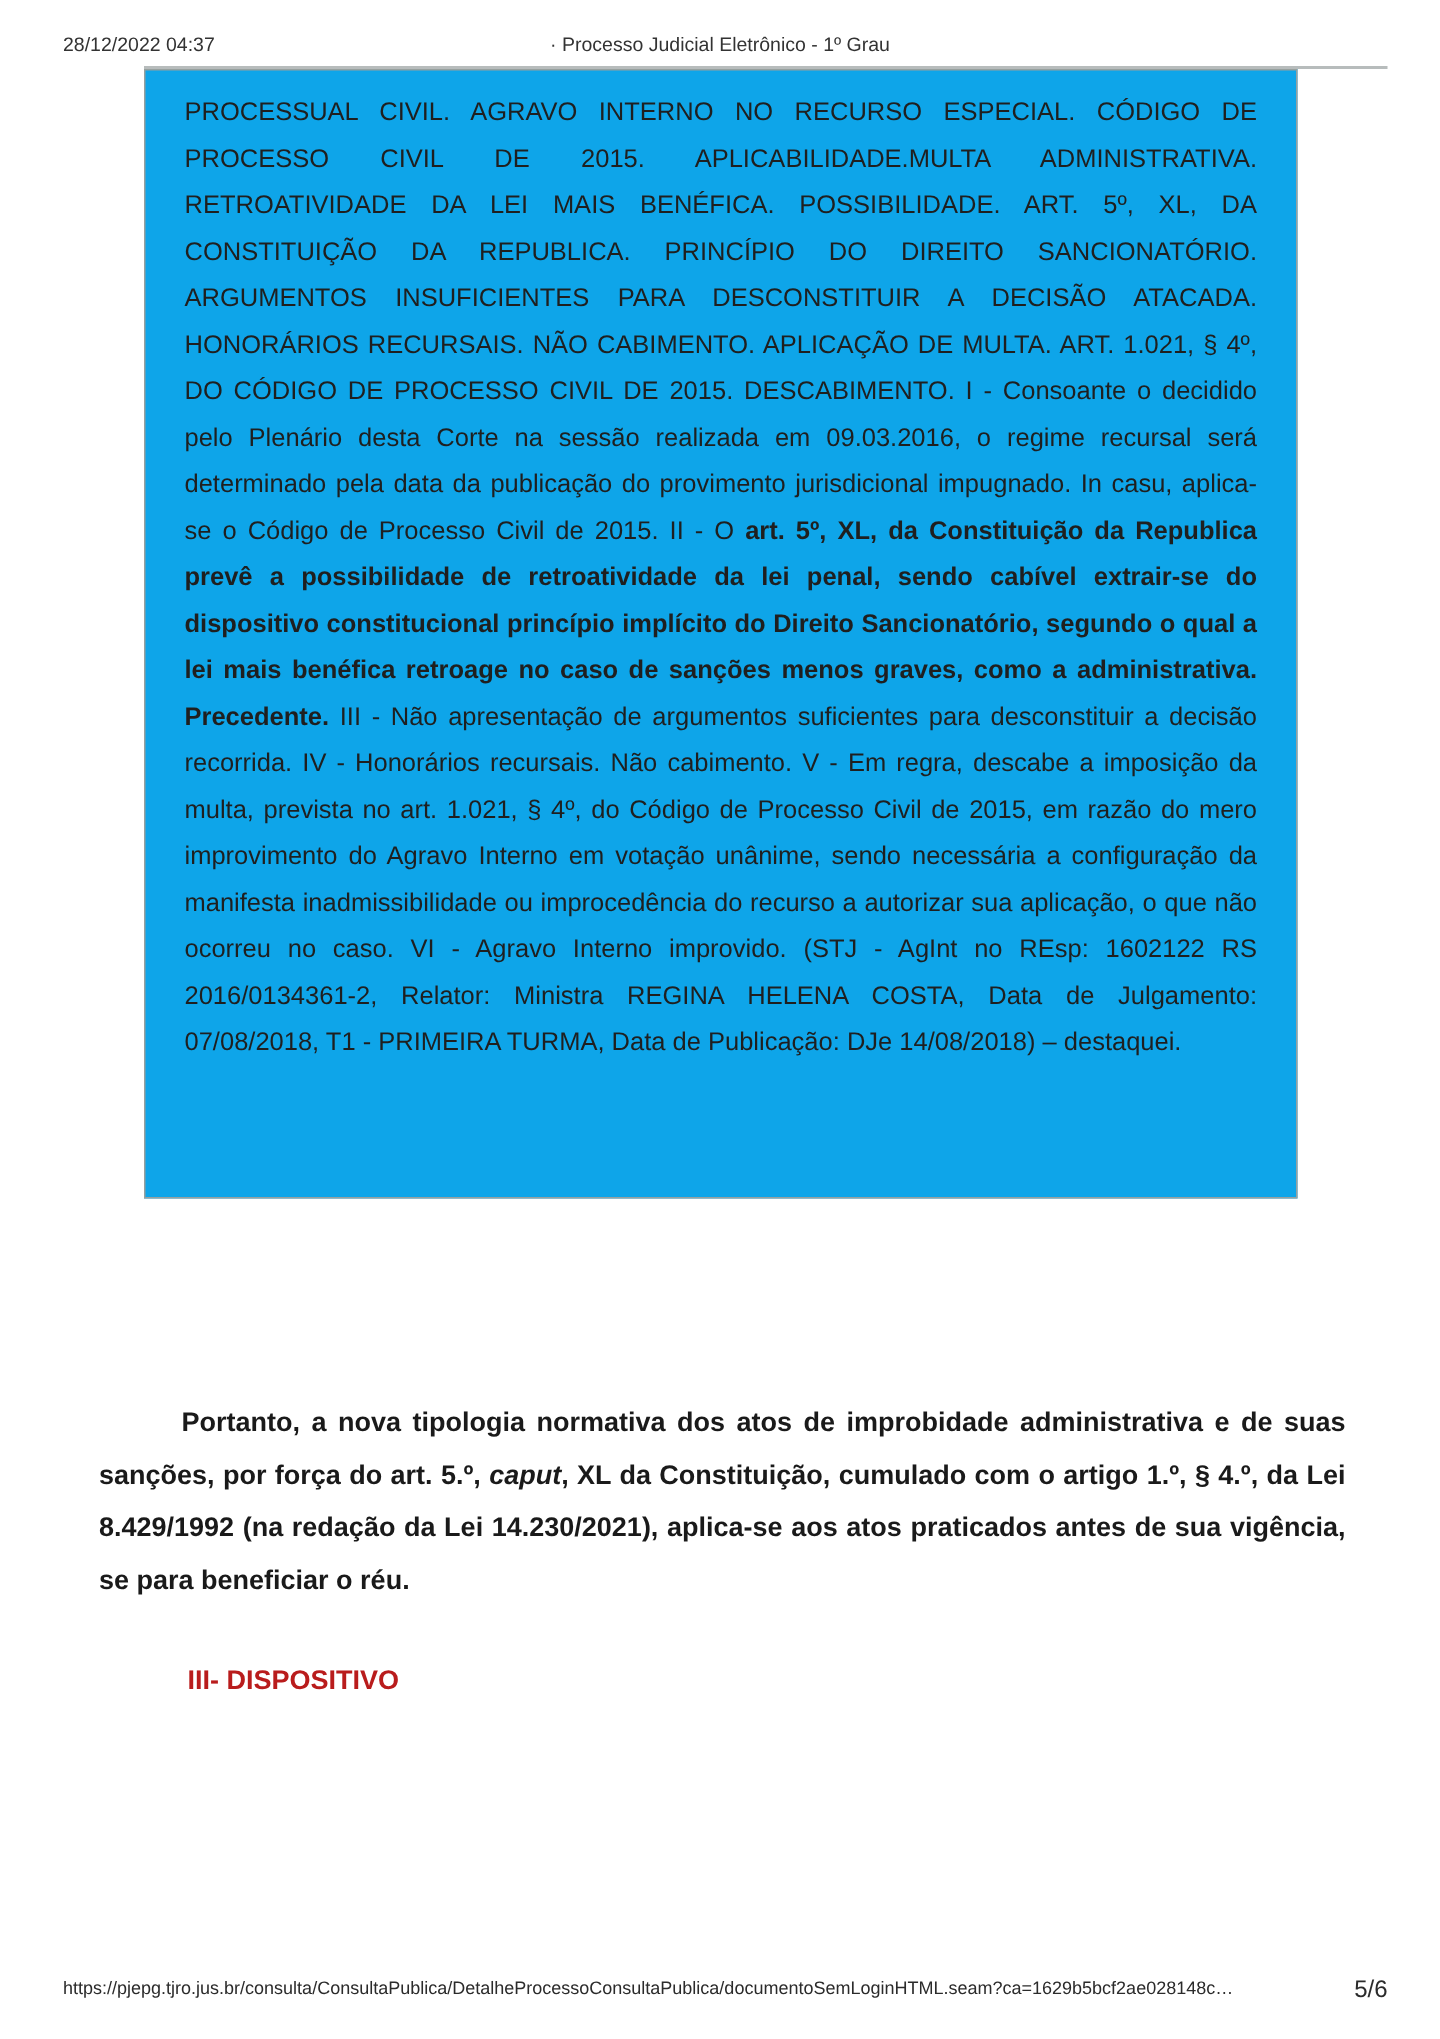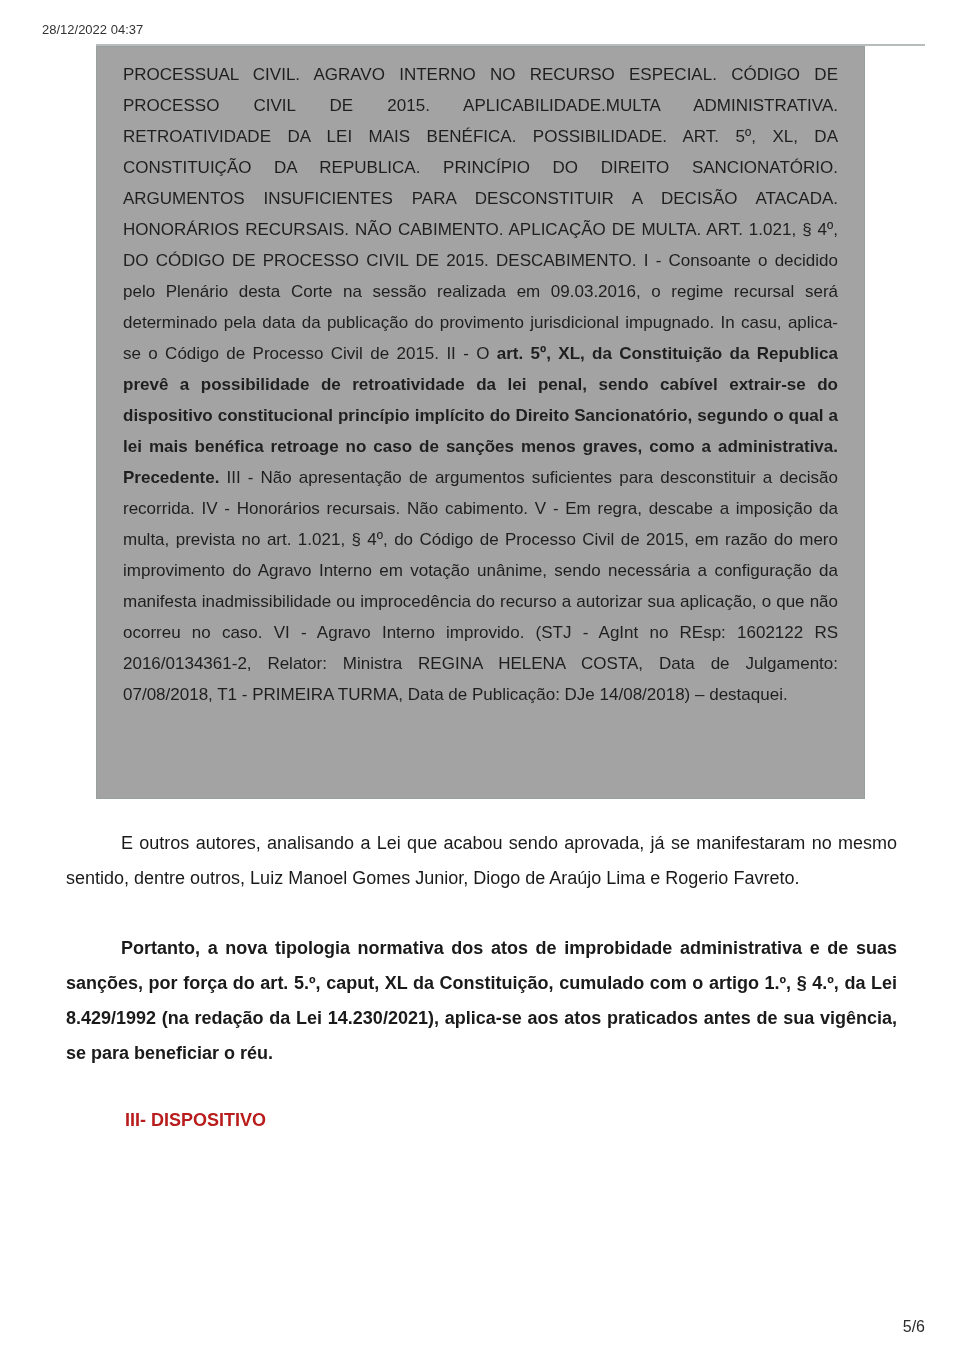--- a/index.html
+++ b/index.html
@@ -44,21 +44,21 @@
   }
   
   .quote-box {
     position: absolute;
     left: 96px;
     top: 46px;
     width: 769px;
     height: 753px;
     box-sizing: border-box;
     border: 1px solid #97a09e;
-    background: #a3a3a3;
+    background: #0ea5e9;
     padding: 12px 26px;
     overflow: hidden;
   }
   .quote-box p {
     margin: 0;
     font-size: 17px;
     line-height: 31px;
     text-align: justify;
     color: #1f1f1f;
   }
@@ -98,37 +98,38 @@
   }
   .footer-page {
     position: absolute;
     right: 35px;
     top: 1318px;
     font-size: 16px;
     color: #2b2b2b;
   }
   
   .b { font-weight: bold; }
-  .i { }
+  .i { font-style: italic; }
 </style>
 </head>
 <body>
 
 <div class="page">
 
   <div class="header-datetime">28/12/2022 04:37</div>
+  <div class="header-title">· Processo Judicial Eletrônico - 1º Grau</div>
   <div class="header-rule"></div>
 
   <div class="quote-box">
     <p><span>PROCESSUAL CIVIL. AGRAVO INTERNO NO RECURSO ESPECIAL. CÓDIGO DE PROCESSO CIVIL DE 2015. APLICABILIDADE.MULTA ADMINISTRATIVA. RETROATIVIDADE DA LEI MAIS BENÉFICA. POSSIBILIDADE. ART. 5º, XL, DA CONSTITUIÇÃO DA REPUBLICA. PRINCÍPIO DO DIREITO SANCIONATÓRIO. ARGUMENTOS INSUFICIENTES PARA DESCONSTITUIR A DECISÃO ATACADA. HONORÁRIOS RECURSAIS. NÃO CABIMENTO. APLICAÇÃO DE MULTA. ART. 1.021, § 4º, DO CÓDIGO DE PROCESSO CIVIL DE 2015. DESCABIMENTO. I - Consoante o decidido pelo Plenário desta Corte na sessão realizada em 09.03.2016, o regime recursal será determinado pela data da publicação do provimento jurisdicional impugnado. In casu, aplica-se o Código de Processo Civil de 2015. II - O </span><span class="b">art. 5º, XL, da Constituição da Republica prevê a possibilidade de retroatividade da lei penal, sendo cabível extrair-se do dispositivo constitucional princípio implícito do Direito Sancionatório, segundo o qual a lei mais benéfica retroage no caso de sanções menos graves, como a administrativa. Precedente.</span><span> III - Não apresentação de argumentos suficientes para desconstituir a decisão recorrida. IV - Honorários recursais. Não cabimento. V - Em regra, descabe a imposição da multa, prevista no art. 1.021, § 4º, do Código de Processo Civil de 2015, em razão do mero improvimento do Agravo Interno em votação unânime, sendo necessária a configuração da manifesta inadmissibilidade ou improcedência do recurso a autorizar sua aplicação, o que não ocorreu no caso. VI - Agravo Interno improvido. (STJ - AgInt no REsp: 1602122 RS 2016/0134361-2, Relator: Ministra REGINA HELENA COSTA, Data de Julgamento: 07/08/2018, T1 - PRIMEIRA TURMA, Data de Publicação: DJe 14/08/2018) – destaquei.</span></p>
   </div>
 
-  <p class="body-par p-authors"><span>E outros autores, analisando a Lei que acabou sendo aprovada, já se manifestaram no mesmo sentido, dentre outros, Luiz Manoel Gomes Junior, Diogo de Araújo Lima e Rogerio Favreto.</span></p>
 
   <p class="body-par p-portanto"><span class="b">Portanto, a nova tipologia normativa dos atos de improbidade administrativa e de suas sanções, por força do art. 5.º, </span><span class="b i">caput</span><span class="b">, XL da Constituição, cumulado com o artigo 1.º, § 4.º, da Lei 8.429/1992 (na redação da Lei 14.230/2021), aplica-se aos atos praticados antes de sua vigência, se para beneficiar o réu.</span></p>
 
 
   <h3 class="section-heading">III- DISPOSITIVO</h3>
 
 
+  <div class="footer-url">https://pjepg.tjro.jus.br/consulta/ConsultaPublica/DetalheProcessoConsultaPublica/documentoSemLoginHTML.seam?ca=1629b5bcf2ae028148c…</div>
   <div class="footer-page">5/6</div>
 
 </div>
 
 </body></html>

